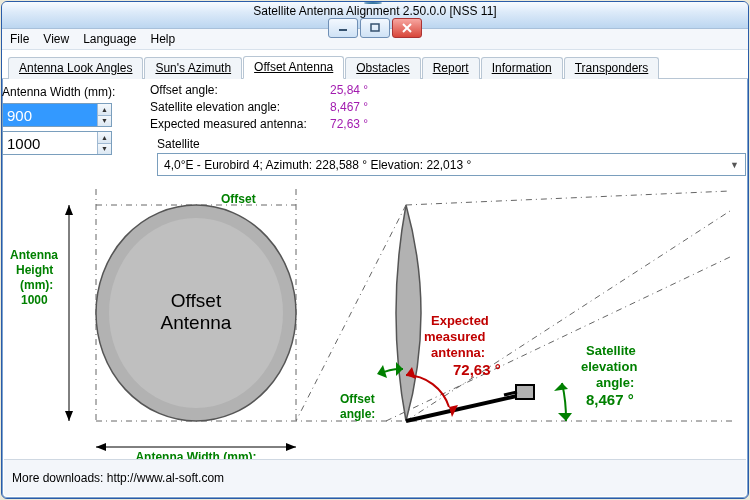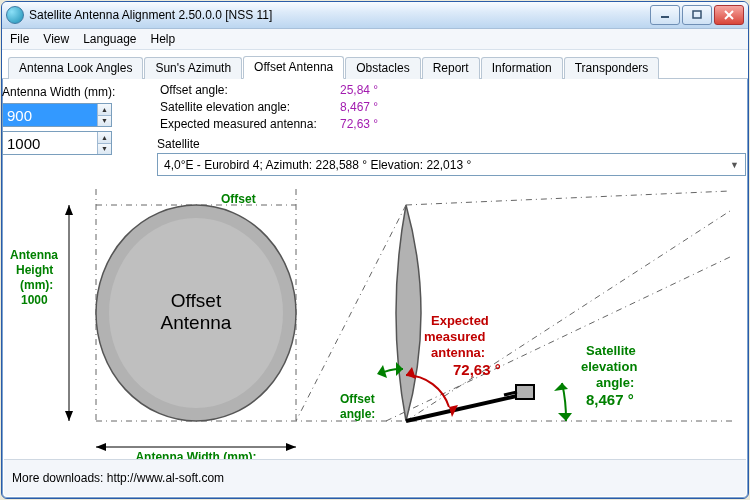--- a/index.html
+++ b/index.html
@@ -25,20 +25,21 @@
   }
   .titlebar {
     height: 26px;
     background: linear-gradient(to bottom, #f7fbff 0%, #dceaf9 40%, #bcd6f0 100%);
     border-bottom: 1px solid #a8c0da;
     display: flex;
     align-items: center;
     padding: 0 4px;
     border-top-left-radius: 5px;
     border-top-right-radius: 5px;
+    flex-direction: column;
   }
   .titlebar .icon {
     width: 16px;
     height: 16px;
     margin-right: 5px;
     background: radial-gradient(circle at 30% 30%, #8be0f7, #1e8fb5);
     border-radius: 50%;
     border: 1px solid #3b7aa3;
   }
   .titlebar .title {
@@ -93,20 +94,21 @@
     border: 1px solid #b8c6d4;
     border-bottom: none;
     margin-right: 1px;
     background: #f1f5f9;
     border-top-left-radius: 3px;
     border-top-right-radius: 3px;
     font-size: 12px;
     position: relative;
     top: 1px;
     color: #000;
+    text-decoration: underline;
   }
   .tab.active {
     background: #fff;
     border-bottom: 1px solid #fff;
     z-index: 2;
   }
   .content {
     padding: 6px 8px 0 0;
     position: relative;
     height: 398px;
@@ -143,21 +145,21 @@
     background: linear-gradient(#f4f8fc, #dce8f3);
     display: flex;
     align-items: center;
     justify-content: center;
     font-size: 7px;
     color: #333;
   }
   .spin-btn:first-child { border-bottom: 1px solid #9fb9d2; }
   .calc {
     position: absolute;
-    left: 158px;
+    left: 148px;
     top: 4px;
     font-size: 12px;
   }
   .calc-row { display: flex; height: 17px; }
   .calc-row .k { width: 180px; }
   .calc-row .v { color: #a21caf; font-weight: normal; }
   .sat-label {
     position: absolute;
     left: 155px;
     top: 58px;

